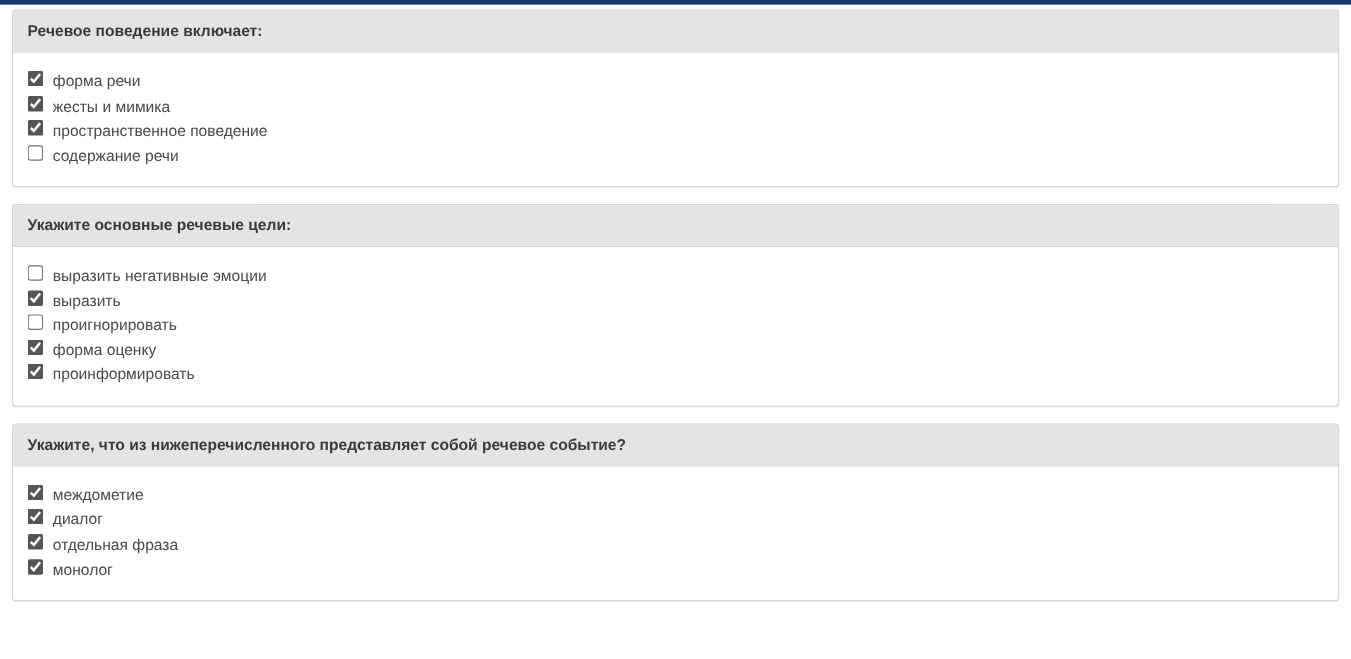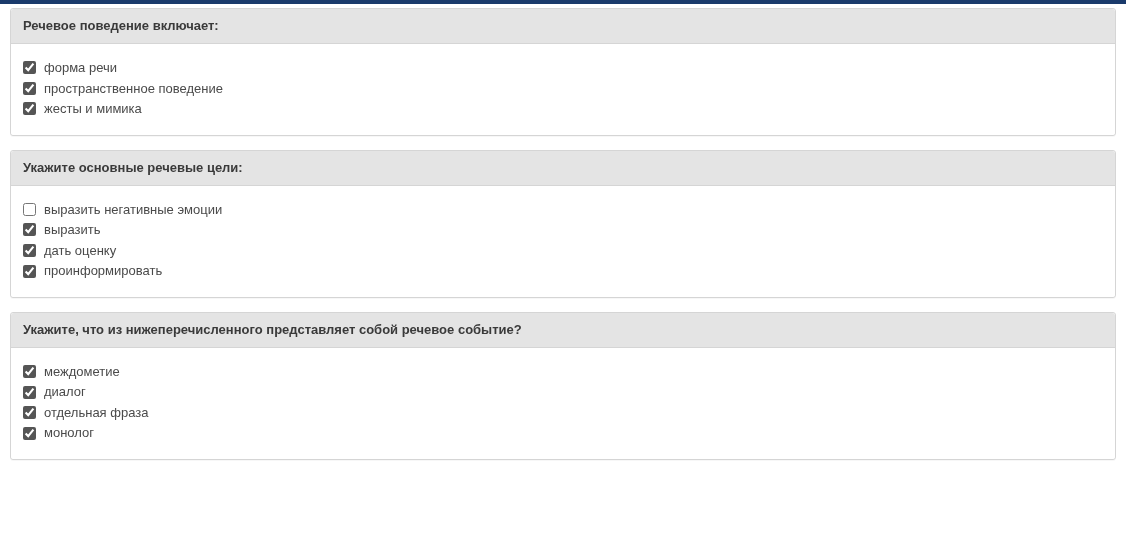--- a/index.html
+++ b/index.html
@@ -34,21 +34,21 @@
     border-bottom: 1px solid #d5d5d5;
     border-radius: 3px 3px 0 0;
   }
   .question-body {
     padding: 12px 12px 14px 12px;
     background: #ffffff;
     border-radius: 0 0 3px 3px;
   }
   .opt {
     display: flex;
-    align-items: center;
+    align-items: flex-start;
     gap: 8px;
     margin: 3px 0;
     line-height: 1.35;
   }
   .opt input[type="checkbox"] {
     width: 13px;
     height: 13px;
     margin: 0;
     accent-color: #555;
   }
@@ -65,43 +65,51 @@
 
   <div class="question">
     <div class="question-header">Речевое поведение включает:</div>
     <div class="question-body">
       <div class="opt">
         <input type="checkbox" checked="" style="">
         <label>форма речи</label>
       </div>
       <div class="opt">
         <input type="checkbox" checked="" style="">
+        <label>жесты и мимика</label>
+      </div>
+      <div class="opt">
+        <input type="checkbox" checked="" style="">
         <label>пространственное поведение</label>
       </div>
       <div class="opt">
-        <input type="checkbox" checked="" style="">
-        <label>жесты и мимика</label>
+        <input type="checkbox" style="">
+        <label>содержание речи</label>
       </div>
     </div>
   </div>
 
   <div class="question">
     <div class="question-header">Укажите основные речевые цели:</div>
     <div class="question-body">
       <div class="opt">
         <input type="checkbox" style="">
         <label>выразить негативные эмоции</label>
       </div>
       <div class="opt">
         <input type="checkbox" checked="" style="">
         <label>выразить</label>
       </div>
       <div class="opt">
+        <input type="checkbox" style="">
+        <label>проигнорировать</label>
+      </div>
+      <div class="opt">
         <input type="checkbox" checked="" style="">
-        <label>дать оценку</label>
+        <label>форма оценку</label>
       </div>
       <div class="opt">
         <input type="checkbox" checked="" style="">
         <label>проинформировать</label>
       </div>
     </div>
   </div>
 
   <div class="question">
     <div class="question-header">Укажите, что из нижеперечисленного представляет собой речевое событие?</div>

